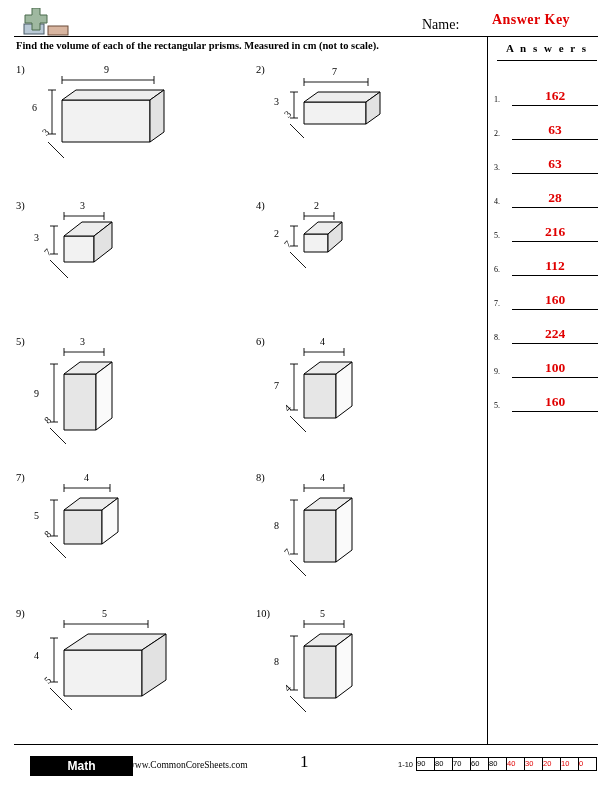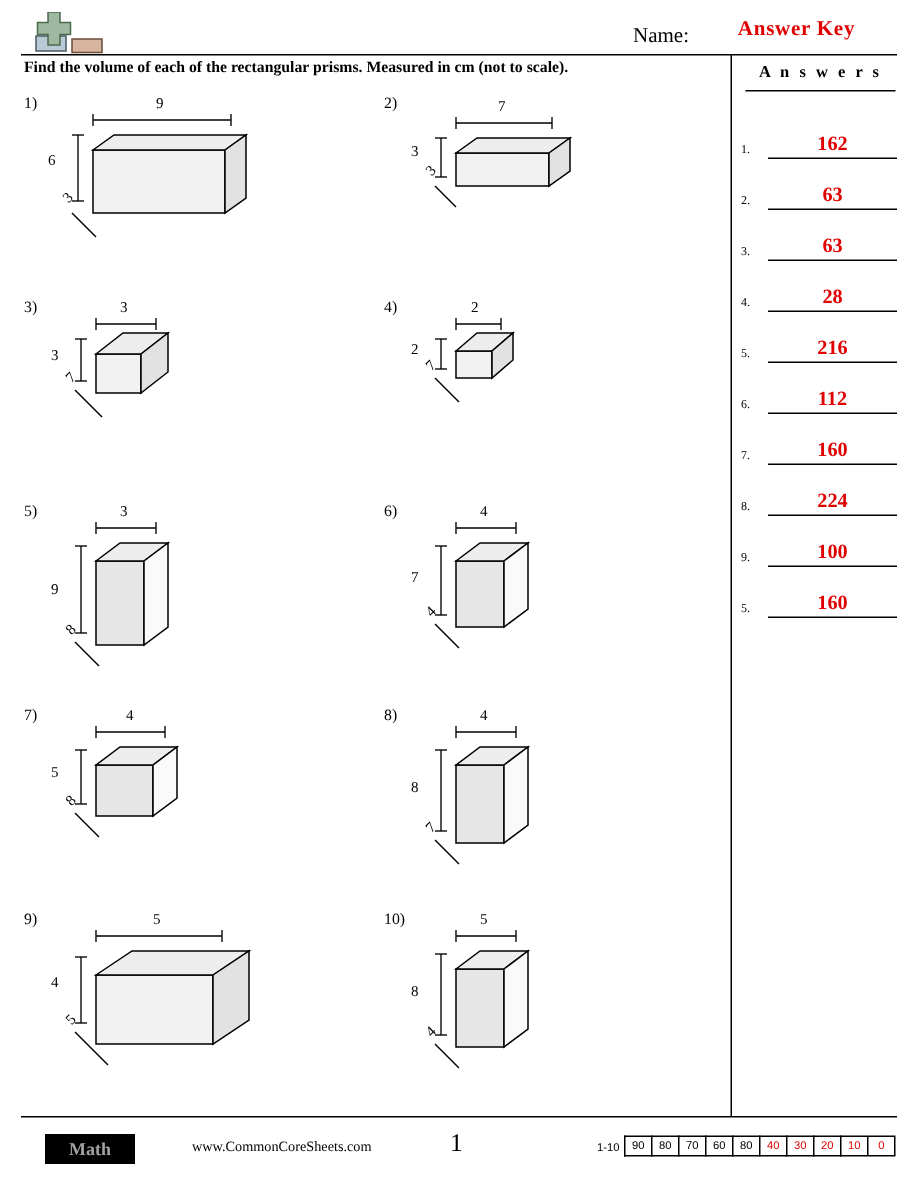--- a/index.html
+++ b/index.html
@@ -145,28 +145,28 @@
   
   .footer-rule {
     position: absolute;
     left: 14px; top: 744px;
     width: 584px;
     border-top: 1px solid #000;
   }
   .math-badge {
     position: absolute;
     left: 30px; top: 756px;
-    width: 60px; height: 20px;
+    width: 103px; height: 20px;
     background: #000;
-    color: #a3a3a3;
+    color: #ffffff;
     font-weight: bold;
     font-size: 12px;
     text-align: center;
     line-height: 20px;
-    font-family: Liberation Serif, serif;
+    font-family: Liberation Sans, sans-serif;
   }
   .site {
     position: absolute;
     left: 128px; top: 760px;
     font-size: 9.5px;
   }
   .page-no {
     position: absolute;
     left: 300px; top: 752px;
     font-size: 17px;
@@ -181,21 +181,20 @@
     font-family: "Liberation Sans", sans-serif;
   }
   .scale .lbl {
     padding: 2px 3px 0 0;
     line-height: 12px;
   }
   .scale .cell {
     width: 17px;
     border: 0.7px solid #000;
     border-right: none;
-    text-align: center;
     line-height: 12px;
     color: #000;
   }
   .scale .cell:last-child { border-right: 0.7px solid #000; }
   .scale .cell.hl { color: #e00000; }
 </style>
 </head>
 <body>
 
 <div class="page">

